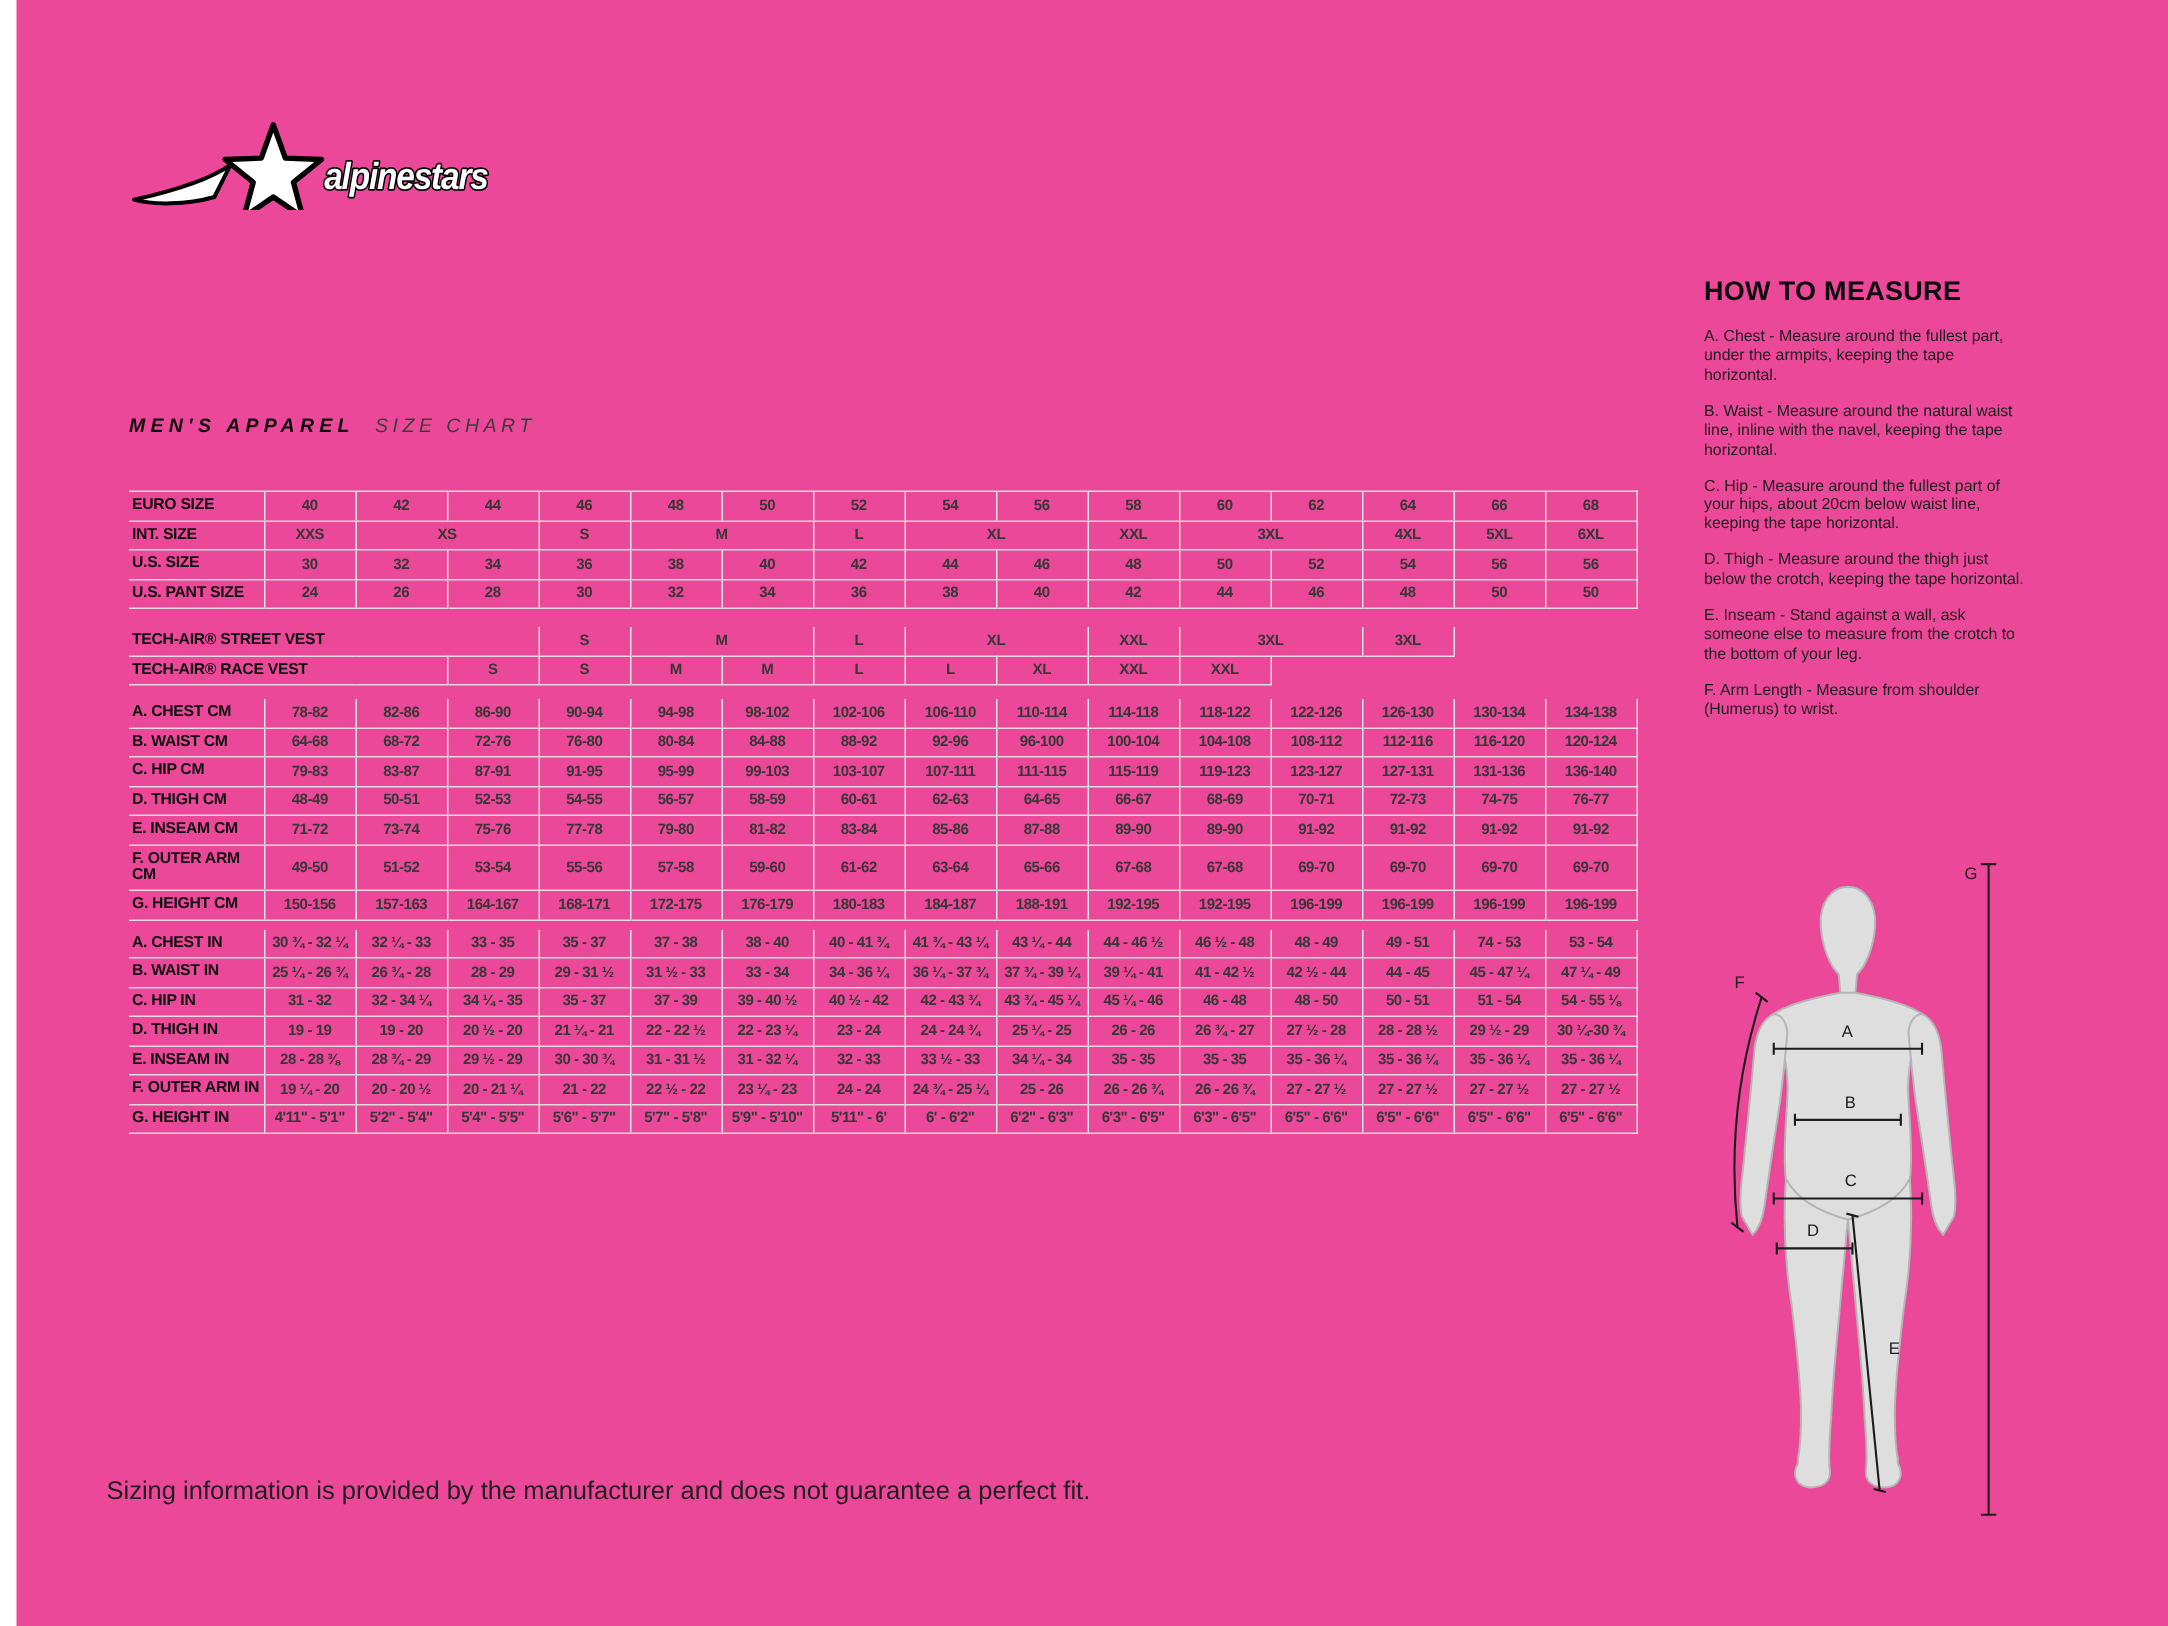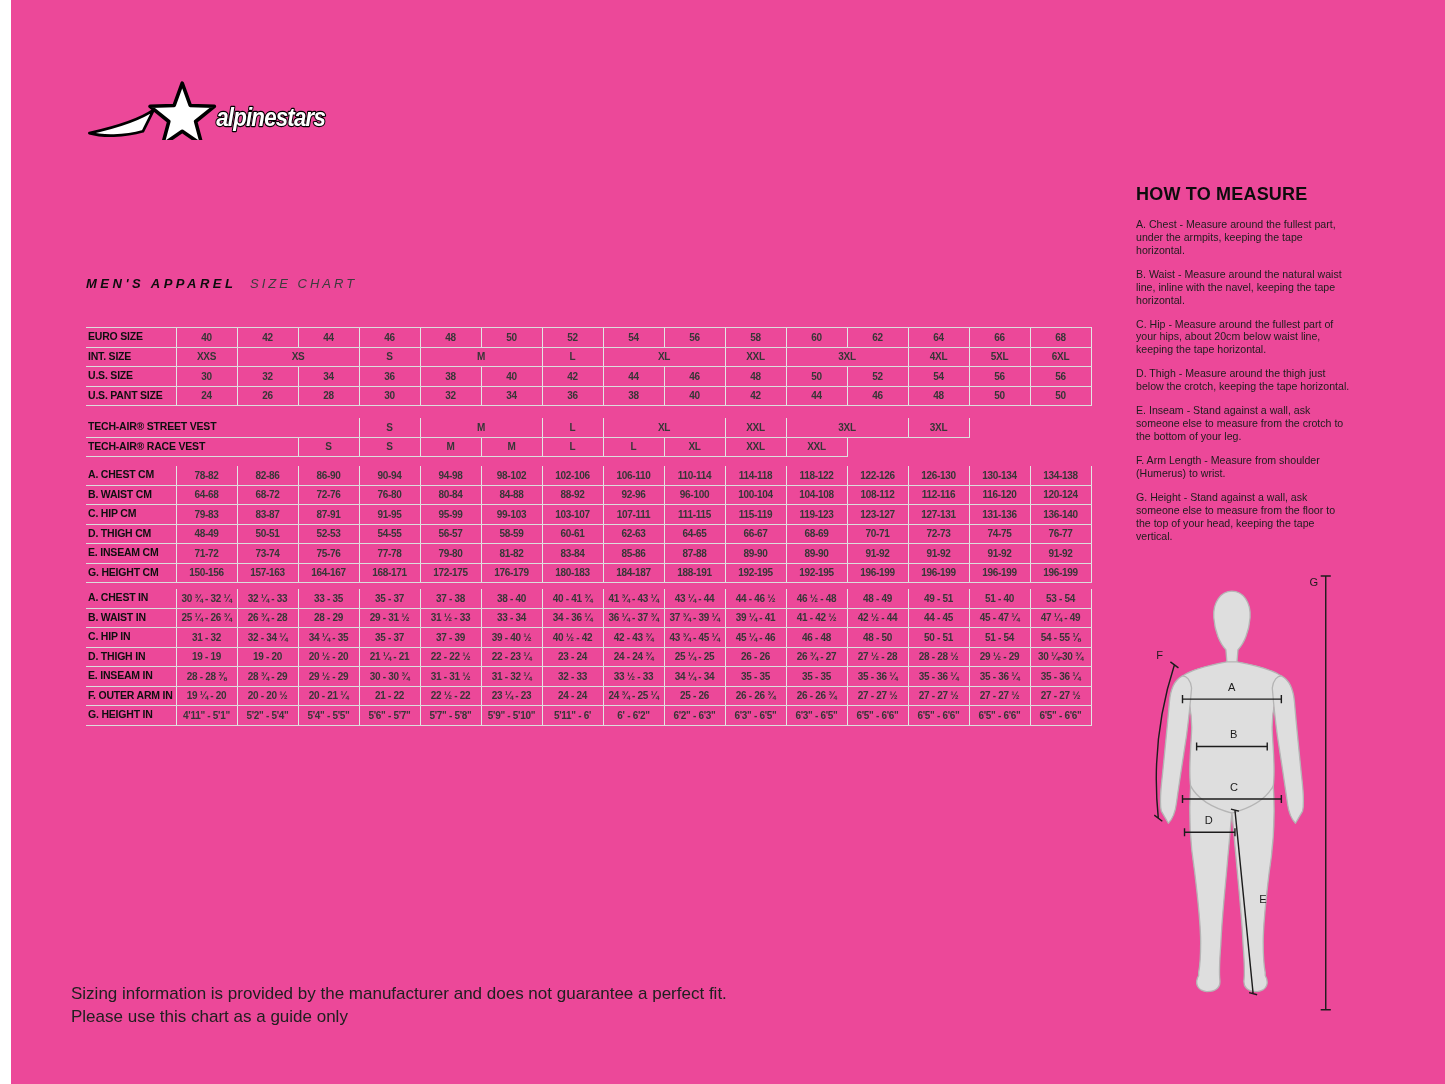--- a/index.html
+++ b/index.html
@@ -259,20 +259,38 @@
           <td class="val" colspan="1">85-86</td>
           <td class="val" colspan="1">87-88</td>
           <td class="val" colspan="1">89-90</td>
           <td class="val" colspan="1">89-90</td>
           <td class="val" colspan="1">91-92</td>
           <td class="val" colspan="1">91-92</td>
           <td class="val" colspan="1">91-92</td>
           <td class="val" colspan="1">91-92</td>
         </tr>
         <tr>
+          <td class="lbl" colspan="1">F. OUTER ARM CM</td>
+          <td class="val" colspan="1">49-50</td>
+          <td class="val" colspan="1">51-52</td>
+          <td class="val" colspan="1">53-54</td>
+          <td class="val" colspan="1">55-56</td>
+          <td class="val" colspan="1">57-58</td>
+          <td class="val" colspan="1">59-60</td>
+          <td class="val" colspan="1">61-62</td>
+          <td class="val" colspan="1">63-64</td>
+          <td class="val" colspan="1">65-66</td>
+          <td class="val" colspan="1">67-68</td>
+          <td class="val" colspan="1">67-68</td>
+          <td class="val" colspan="1">69-70</td>
+          <td class="val" colspan="1">69-70</td>
+          <td class="val" colspan="1">69-70</td>
+          <td class="val" colspan="1">69-70</td>
+        </tr>
+        <tr>
           <td class="lbl" colspan="1">G. HEIGHT CM</td>
           <td class="val" colspan="1">150-156</td>
           <td class="val" colspan="1">157-163</td>
           <td class="val" colspan="1">164-167</td>
           <td class="val" colspan="1">168-171</td>
           <td class="val" colspan="1">172-175</td>
           <td class="val" colspan="1">176-179</td>
           <td class="val" colspan="1">180-183</td>
           <td class="val" colspan="1">184-187</td>
           <td class="val" colspan="1">188-191</td>
@@ -294,21 +312,21 @@
           <td class="val" colspan="1">35 - 37</td>
           <td class="val" colspan="1">37 - 38</td>
           <td class="val" colspan="1">38 - 40</td>
           <td class="val" colspan="1">40 - 41 ¾</td>
           <td class="val" colspan="1">41 ¾ - 43 ¼</td>
           <td class="val" colspan="1">43 ¼ - 44</td>
           <td class="val" colspan="1">44 - 46 ½</td>
           <td class="val" colspan="1">46 ½ - 48</td>
           <td class="val" colspan="1">48 - 49</td>
           <td class="val" colspan="1">49 - 51</td>
-          <td class="val" colspan="1">51 - 40</td>
+          <td class="val" colspan="1">74 - 53</td>
           <td class="val" colspan="1">53 - 54</td>
         </tr>
         <tr>
           <td class="lbl" colspan="1">B. WAIST IN</td>
           <td class="val" colspan="1">25 ¼ - 26 ¾</td>
           <td class="val" colspan="1">26 ¾ - 28</td>
           <td class="val" colspan="1">28 - 29</td>
           <td class="val" colspan="1">29 - 31 ½</td>
           <td class="val" colspan="1">31 ½ - 33</td>
           <td class="val" colspan="1">33 - 34</td>
@@ -417,21 +435,20 @@
 
   <aside class="measure">
     <h3>HOW TO MEASURE</h3>
     <div id="measure-items">
         <p>A. Chest - Measure around the fullest part, under the armpits, keeping the tape horizontal.</p>
         <p>B. Waist - Measure around the natural waist line, inline with the navel, keeping the tape horizontal.</p>
         <p>C. Hip - Measure around the fullest part of your hips, about 20cm below waist line, keeping the tape horizontal.</p>
         <p>D. Thigh - Measure around the thigh just below the crotch, keeping the tape horizontal.</p>
         <p>E. Inseam - Stand against a wall, ask someone else to measure from the crotch to the bottom of your leg.</p>
         <p>F. Arm Length - Measure from shoulder (Humerus) to wrist.</p>
-        <p>G. Height - Stand against a wall, ask someone else to measure from the floor to the top of your head, keeping the tape vertical.</p>
       </div>
   </aside>
 
   <div class="diagram">
     <svg width="192" height="462" viewBox="0 0 190 458">
       <g fill="#dedede" stroke="#b5b5b5" stroke-width="1.3" stroke-linejoin="round">
         <path d="M87,23 C98,23 106,34 105,49 C104,63 99,75 93,81 L92,93 C92,96 82,96 82,93 L81,81 C75,75 70,63 69,49 C68,34 76,23 87,23 Z"></path>
         <path d="M82,93 C66,96 48,100 38,107 C44,127 48,144 47,162 C46,182 44,200 46,216 C48,232 60,240 87,243 C114,240 126,232 128,216 C130,200 128,182 127,162 C126,144 130,127 136,107 C126,100 108,96 92,93 Z"></path>
         <path d="M38,107 C30,111 26,121 25,133 C23,157 20,186 18,206 C16,223 15,233 17,241 L24,253 C28,249 31,241 32,233 C35,211 39,186 42,166 C44,151 46,131 47,119 C46,111 42,107 38,107 Z"></path>
         <path d="M136,107 C144,111 148,121 149,133 C151,157 154,186 156,206 C158,223 159,233 157,241 L150,253 C146,249 143,241 142,233 C139,211 135,186 132,166 C130,151 128,131 127,119 C128,111 132,107 136,107 Z"></path>
@@ -468,16 +485,15 @@
         <text x="60" y="254">D</text>
         <text x="114" y="332">E</text>
         <text x="12" y="90">F</text>
         <text x="164" y="18">G</text>
       </g>
     </svg>
   </div>
 
   <footer class="footnote">
     <div>Sizing information is provided by the manufacturer and does not guarantee a perfect fit.</div>
-    <div>Please use this chart as a guide only</div>
   </footer>
 
 </div>
 
 </body></html>

